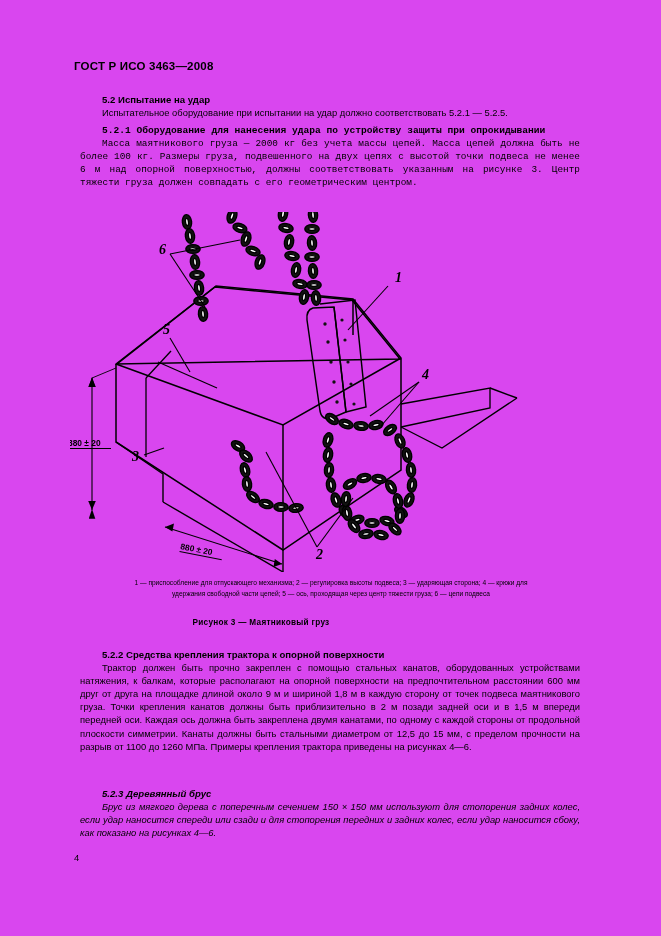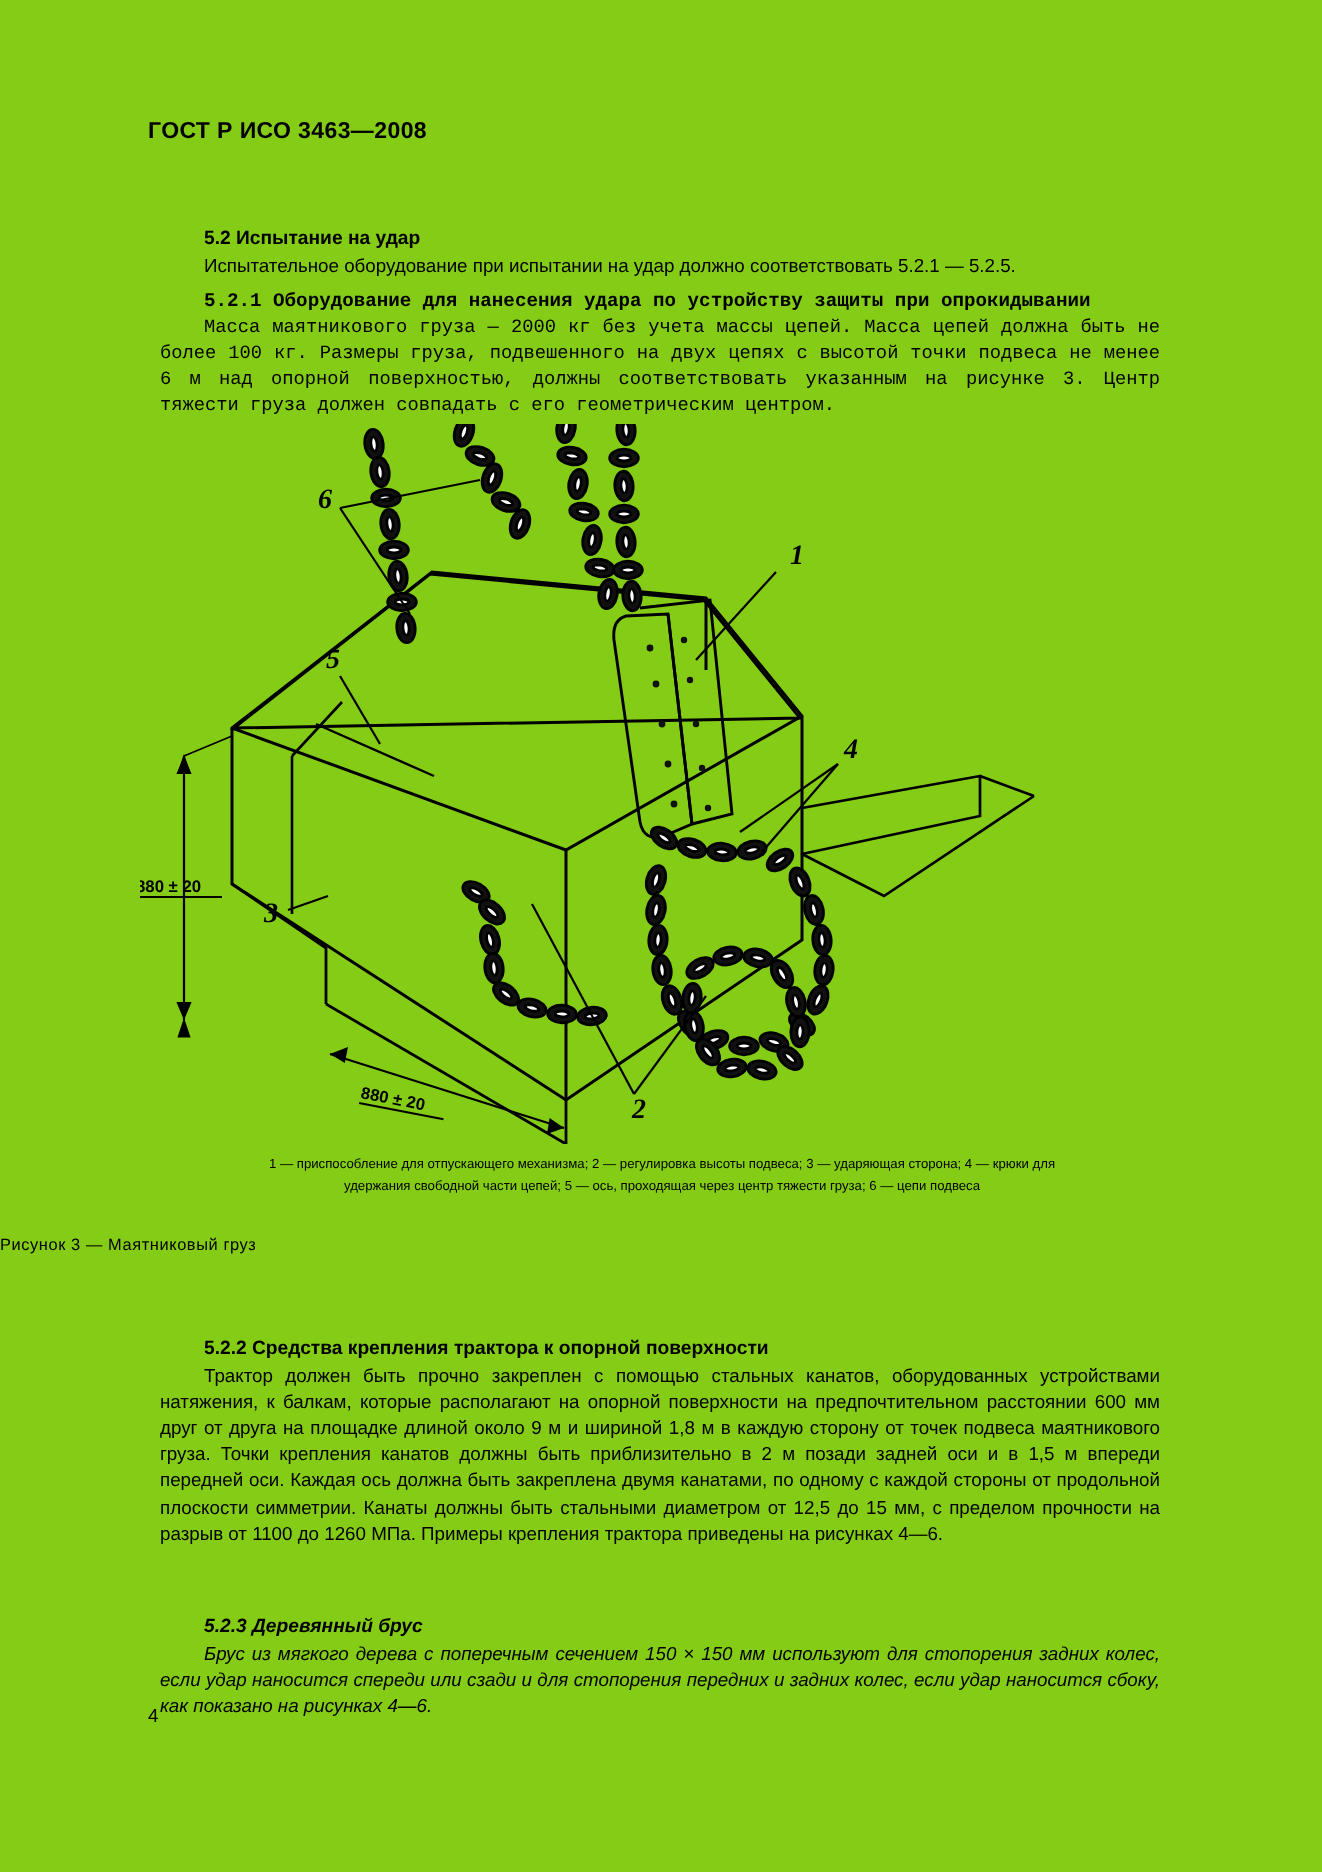--- a/index.html
+++ b/index.html
@@ -12,21 +12,21 @@
     height: 936px;
     position: relative;
     font-family: "Liberation Sans", sans-serif;
     color: #000000;
     overflow: hidden;
   }
 
   .page {
     position: absolute;
     inset: 0;
-    background: #84cc16;
+    background: #d946ef;
   }
 
   
   .doc-header {
     position: absolute;
     left: 74px;
     top: 60px;
     font-size: 11.5px;
     font-weight: bold;
     letter-spacing: 0.2px;
@@ -35,21 +35,20 @@
 
   
   .col {
     position: absolute;
     left: 80px;
     width: 500px;
     font-size: 9.4px;
     line-height: 13.1px;
     text-align: justify;
     text-justify: inter-word;
-    margin-top: 20px;
   }
 
   .sec-head {
     font-weight: bold;
     font-size: 9.6px;
     text-align: left;
     margin: 0;
     padding-left: 22px;
     white-space: nowrap;
   }
@@ -88,23 +87,23 @@
     line-height: 10.5px;
     text-align: center;
     color: #000;
   }
 
   .fig-caption {
     position: absolute;
     left: 0px;
     top: 618px;
     width: 522px;
-    text-align: left;
+    text-align: center;
     font-size: 8.2px;
-    font-weight: normal;
+    font-weight: bold;
     letter-spacing: 0.3px;
   }
 
   
   .folio {
     position: absolute;
     left: 74px;
     top: 852px;
     font-size: 9.4px;
   }

